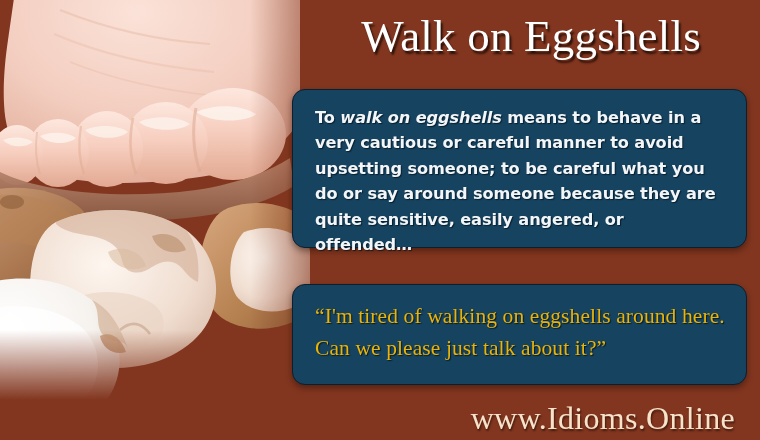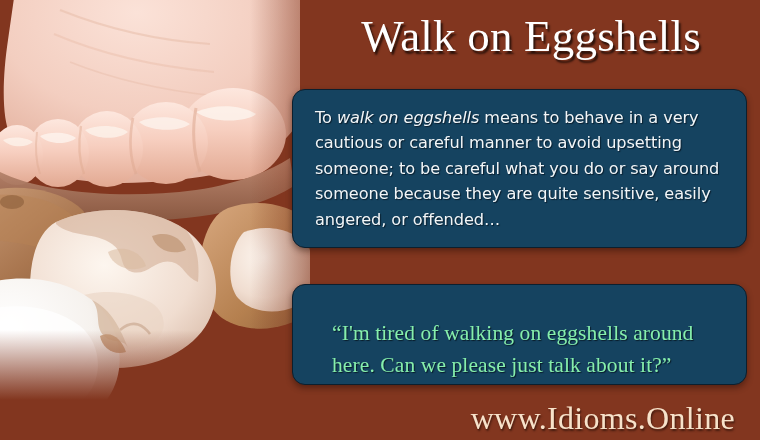--- a/index.html
+++ b/index.html
@@ -56,20 +56,21 @@
     border-radius: 13px;
     box-shadow: 0 3px 6px rgba(30,10,4,0.45);
     box-sizing: border-box;
   }
   #definition-panel {
     left: 292px;
     top: 89px;
     width: 455px;
     height: 159px;
     padding: 15px 20px 12px 22px;
+    font-weight: bold;
   }
   #example-panel {
     left: 292px;
     top: 284px;
     width: 455px;
     height: 101px;
     padding: 15px 20px 12px 22px;
   }
 
   #definition-text {
@@ -82,24 +83,24 @@
     margin: 0;
   }
   #definition-text .idiom {
     font-style: italic;
   }
 
   #example-text {
     font-family: "Liberation Serif", "DejaVu Serif", serif;
     font-size: 21.5px;
     line-height: 32px;
-    color: #86efac;
+    color: #eab308;
     letter-spacing: 0.1px;
     text-shadow: 1px 1px 1px rgba(5,18,28,0.8);
-    margin: 17px;
+    margin: 0;
   }
 
   
   #footer-url {
     position: absolute;
     right: 25px;
     bottom: 5px;
     font-family: "Liberation Serif", "DejaVu Serif", serif;
     font-size: 32px;
     line-height: 34px;

